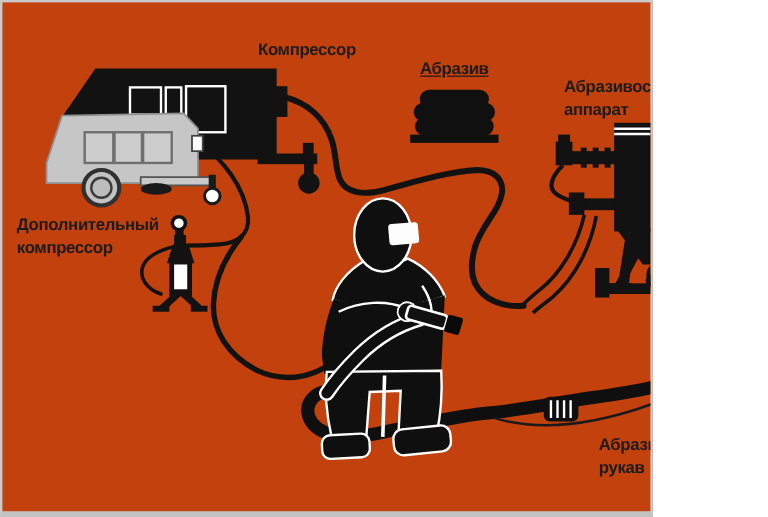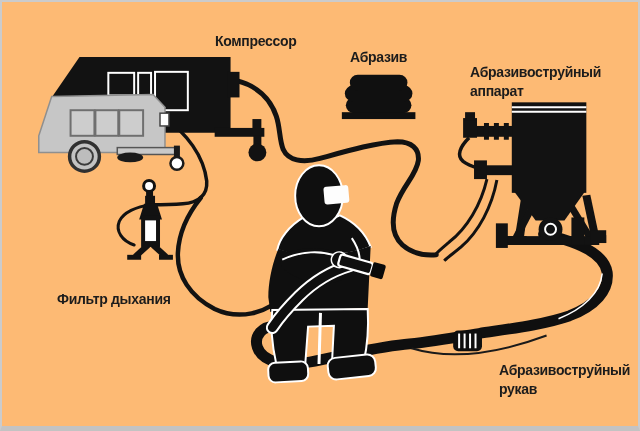--- a/index.html
+++ b/index.html
@@ -1,20 +1,20 @@
 <!DOCTYPE html>
 <html><head>
 <meta charset="utf-8">
 <style>
   html,body{margin:0;padding:0;background:#ffffff;}
   #stage{
     position:relative;
-    width:640px;height:431px;
+    width:544px;height:431px;
     box-sizing:border-box;
-    background:#fdba74;
+    background:#c2410c;
     border:2px solid #cbcbcb;
     border-bottom:5px solid #c3c3c3;
     overflow:hidden;
     font-family:"Liberation Sans","DejaVu Sans",sans-serif;
   }
   #art{position:absolute;left:0;top:0;}
   .lbl{
     position:absolute;
     font-size:14px;
     font-weight:700;
@@ -175,20 +175,21 @@
       </g>
       <g transform="rotate(16 360 270)">
         <circle cx="338" cy="268" r="8" fill="#0f0f0f" stroke="#ffffff" stroke-width="1.5"></circle>
         <rect x="338" y="262" width="34" height="12" rx="3" fill="#101010" stroke="#ffffff" stroke-width="2.2"></rect>
         <rect x="372" y="260.5" width="13" height="15" rx="2" fill="#0a0a0a"></rect>
       </g>
     </g>
   </svg>
 
   <div class="lbl" style="left:213px;top:30px;">Компрессор</div>
-  <div class="lbl" style="left:348px;top:46px;">Абразив</div>
+  <div class="lbl" style="left:348px;top:46px;text-decoration:underline;">Абразив</div>
   <div class="lbl" style="left:468px;top:61px;">Абразивоструйный
 аппарат</div>
-  <div class="lbl" style="left:55px;top:288px;">Фильтр дыхания</div>
+  <div class="lbl" style="left:12px;top:176px;">Дополнительный
+компрессор</div>
   <div class="lbl" style="left:497px;top:359px;">Абразивоструйный
 рукав</div>
 
 </div>
 
 </body></html>

